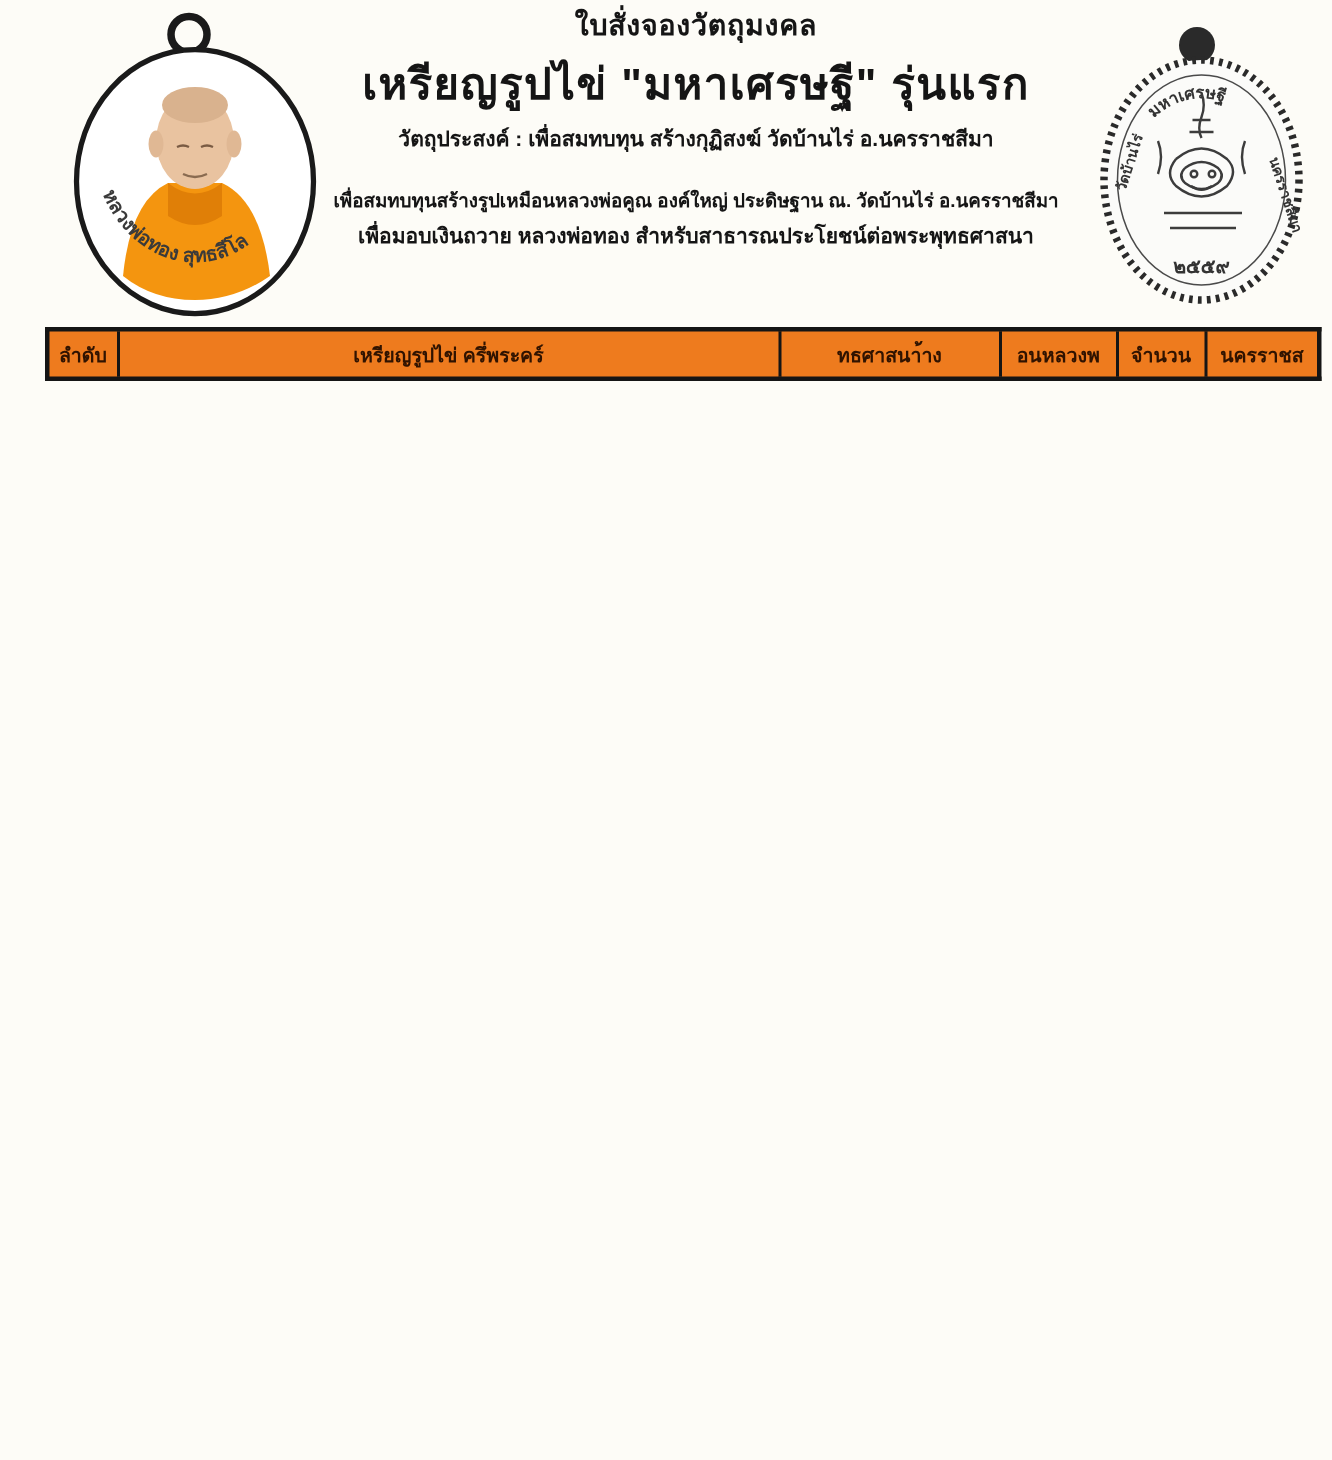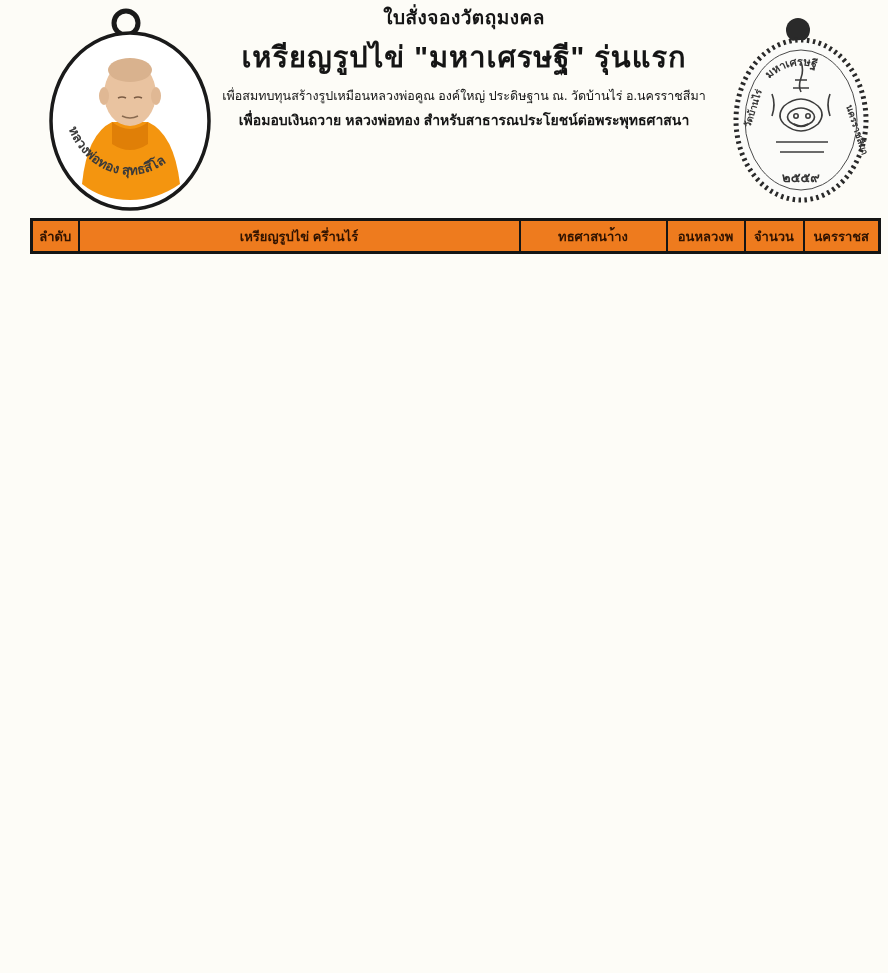--- a/index.html
+++ b/index.html
@@ -4,21 +4,21 @@
 <style>
   html,body{margin:0;padding:0;background:#e8e8e4;}
   .sheet{position:relative;width:888px;height:973px;background:#fdfcf7;overflow:hidden;
          font-family:"Liberation Sans",sans-serif;color:#151515;}
   
   .head-text{position:absolute;left:164px;top:6px;width:600px;text-align:center;line-height:1.25;}
   .form-title{font-size:19px;font-weight:bold;letter-spacing:.5px;}
   .main-title{font-size:29px;font-weight:bold;margin-top:9px;letter-spacing:1px;}
   .subtitle{font-size:13.5px;font-weight:bold;margin-top:14px;}
   .purpose1{font-size:14px;font-weight:bold;margin-top:9px;}
-  .purpose2{font-size:12.5px;font-weight:normal;margin-top:14px;}
+  .purpose2{font-size:12.5px;font-weight:bold;margin-top:25px;}
   .purpose3{font-size:14px;font-weight:bold;margin-top:7px;}
   .medal{position:absolute;}
   .medal-left{left:42px;top:4px;}
   .medal-right{left:724px;top:10px;}
   
   table.order{position:absolute;left:30px;top:218px;width:848px;border-collapse:collapse;
               table-layout:fixed;background:#fff;}
   table.order{border:3px solid #151515;}
   th{background:#ee7b1e;color:#301300;font-size:13px;font-weight:bold;
      border:2px solid #151515;padding:2px 3px;height:26px;}
@@ -77,37 +77,38 @@
       </g>
       <text x="26" y="118" font-size="9.5" font-weight="bold" fill="#333" transform="rotate(-72 26 118)">วัดบ้านไร่</text>
       <text x="122" y="96" font-size="9.5" font-weight="bold" fill="#333" transform="rotate(72 122 96)">นครราชสีมา</text>
       <text x="77" y="172" font-size="13" font-weight="bold" fill="#333" text-anchor="middle">๒๕๕๙</text>
     </svg>
   </div>
 
   <div class="head-text">
     <div class="form-title">ใบสั่งจองวัตถุมงคล</div>
     <div class="main-title">เหรียญรูปไข่ "มหาเศรษฐี"  รุ่นแรก</div>
+    <div class="purpose1">วัตถุประสงค์ :  เพื่อสมทบทุน สร้างกุฏิสงฆ์ วัดบ้านไร่ อ.นครราชสีมา</div>
     <div class="purpose2">เพื่อสมทบทุนสร้างรูปเหมือนหลวงพ่อคูณ องค์ใหญ่ ประดิษฐาน ณ. วัดบ้านไร่  อ.นครราชสีมา</div>
     <div class="purpose3">เพื่อมอบเงินถวาย หลวงพ่อทอง สำหรับสาธารณประโยชน์ต่อพระพุทธศาสนา</div>
   </div>
 
   <table class="order">
     <colgroup>
       <col style="width:47px">
         <col style="width:441px">
         <col style="width:147px">
       <col style="width:78px">
         <col style="width:59px">
         <col style="width:76px">
     </colgroup>
     <thead>
       <tr>
         <th>ลำดับ</th>
-        <th>เหรียญรูปไข่ ครึ่านไร์</th>
+        <th>เหรียญรูปไข่ ครึ่พระคร์</th>
         <th>ทธศาสนา้าง</th>
         <th>อนหลวงพ</th>
         <th>จำนวน</th>
         <th>นครราชส</th>
       </tr>
     </thead>
     <tbody></tbody>
   </table>
 
 </div>

